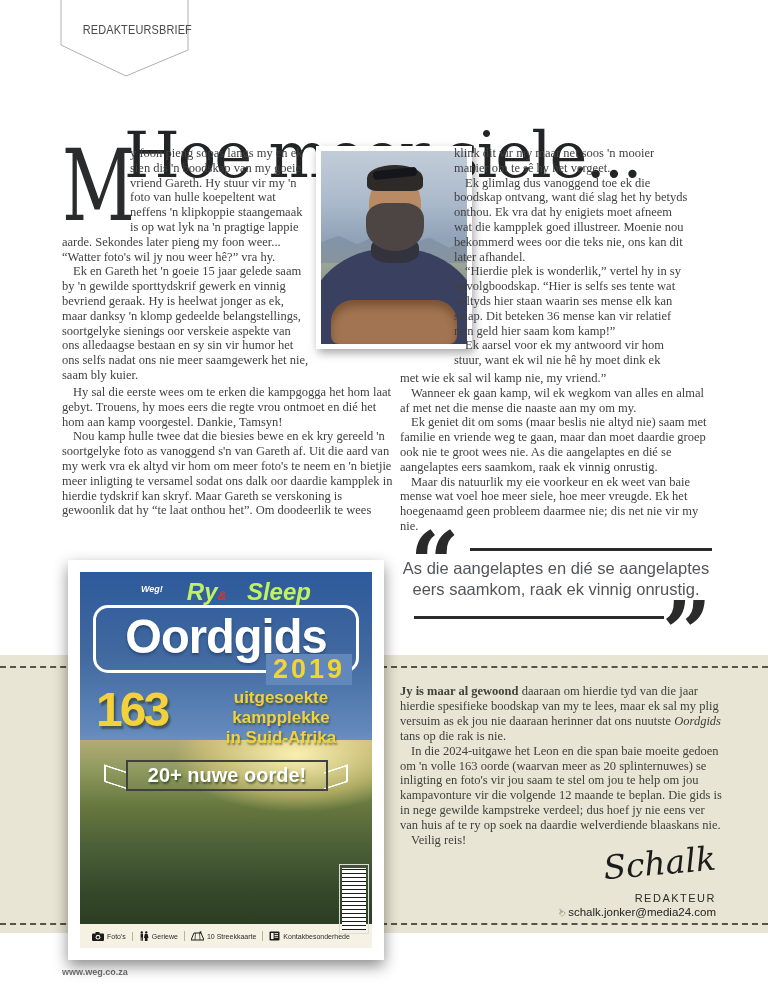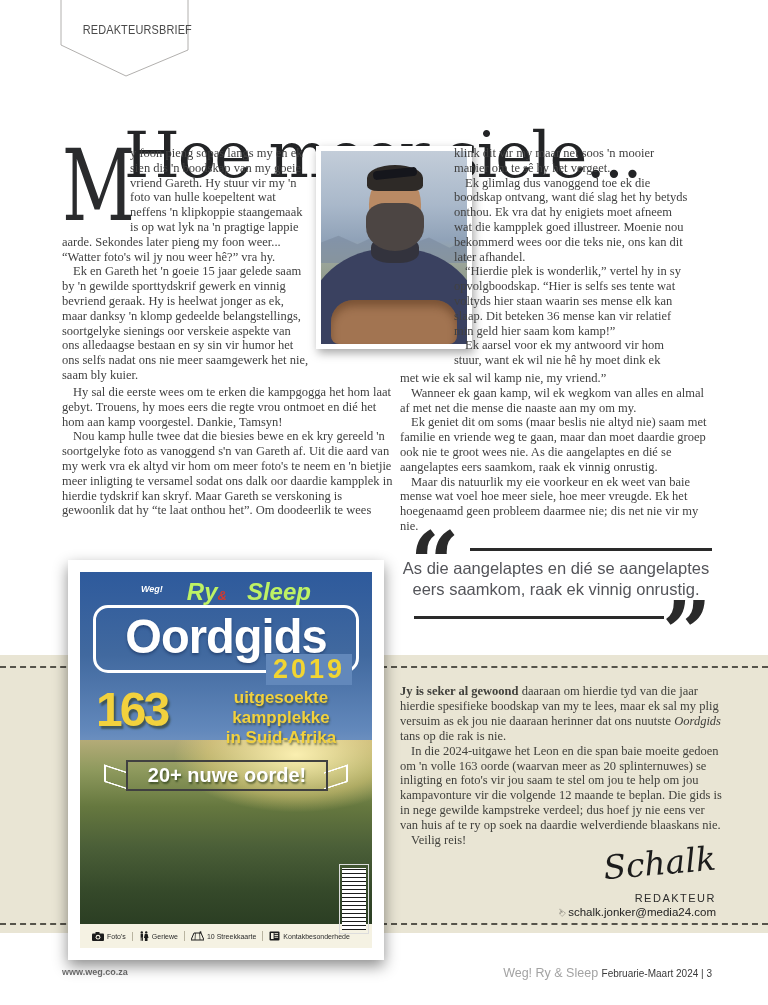--- a/index.html
+++ b/index.html
@@ -228,26 +228,23 @@
               <rect x="5.5" y="5.8" width="3.6" height="0.9" fill="#f5f2e3"></rect>
             </svg>
           <span>Kontakbesonderhede</span>
         </div>
       </div>
       <div class="barcode"></div>
     </div>
   </div>
 
   <div class="note">
-    <p><b>Jy is seker al gewoond</b><span> daaraan om hierdie tyd van die jaar hierdie spesifieke boodskap van my te lees, maar ek sal my plig versuim as ek jou nie daaraan herinner dat ons nuutste </span><i>Oordgids</i><span> tans op die rak is nie.</span></p>
+    <p><b>Jy is maar al gewoond</b><span> daaraan om hierdie tyd van die jaar hierdie spesifieke boodskap van my te lees, maar ek sal my plig versuim as ek jou nie daaraan herinner dat ons nuutste </span><i>Oordgids</i><span> tans op die rak is nie.</span></p>
     <p class="ind">In die 2024-uitgawe het Leon en die span baie moeite gedoen om 'n volle 163 oorde (waarvan meer as 20 splinternuwes) se inligting en foto's vir jou saam te stel om jou te help om jou kampavonture vir die volgende 12 maande te beplan. Die gids is in nege gewilde kampstreke verdeel; dus hoef jy nie eens ver van huis af te ry op soek na daardie welverdiende blaaskans nie.</p>
     <p class="ind">Veilig reis!</p>
   </div>
   <div class="sig">Schalk</div>
   <div class="role">REDAKTEUR</div>
   <div class="email"><span class="hand">☜</span><span>schalk.jonker@media24.com</span></div>
 
   <div class="f-left">www.weg.co.za</div>
-  <div class="f-right">
-    <span class="f-mag">Weg! Ry &amp; Sleep </span><span class="f-issue">Februarie-Maart 2024 | 3</span>
-  </div>
 
 </div>
 
 </body></html>

